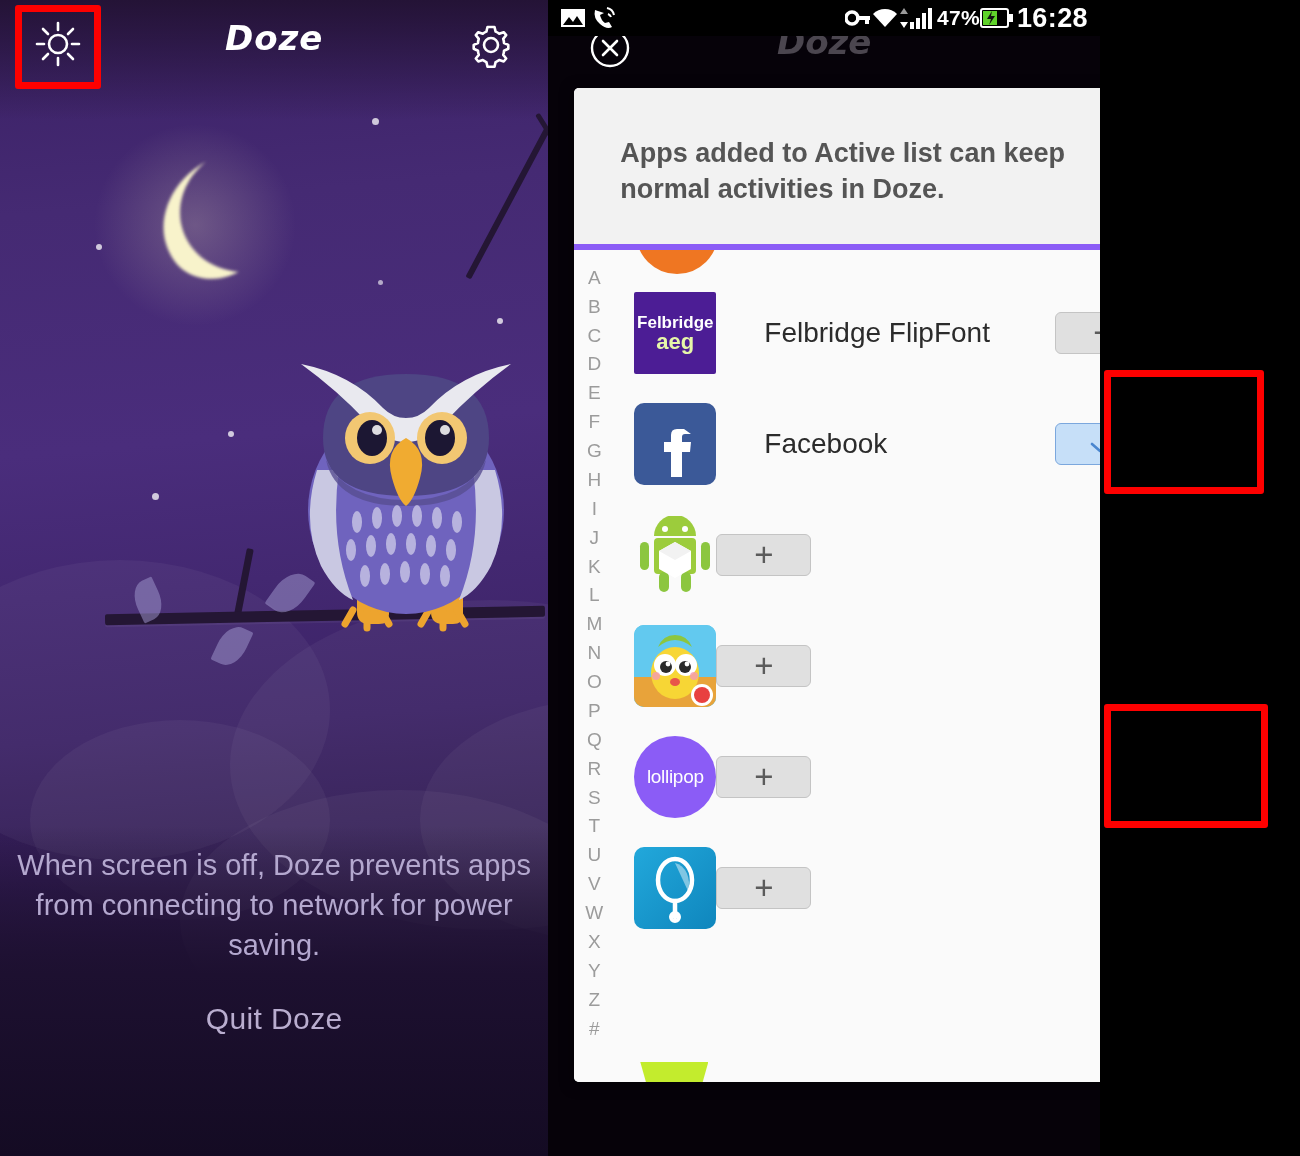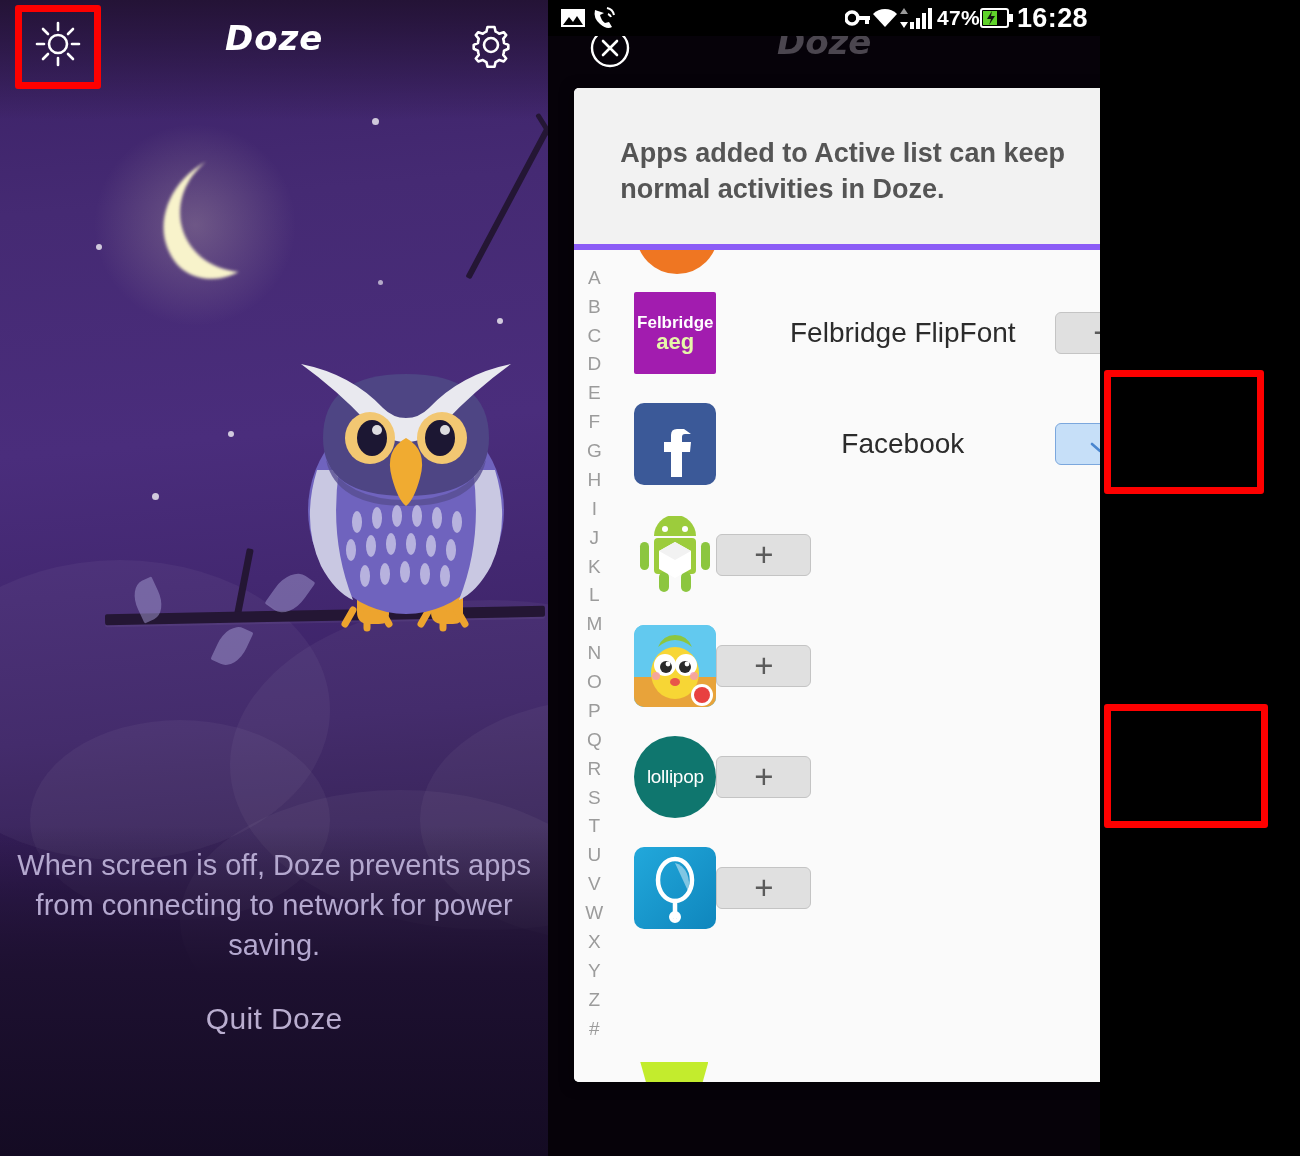--- a/index.html
+++ b/index.html
@@ -170,21 +170,21 @@
   .row {
     display:flex; align-items:center; height:111px; padding-left:20px; padding-right:24px;
     position:relative;
   }
   .icon-box {
     width:82px; height:82px; flex-shrink:0; border-radius:10px;
     display:flex; align-items:center; justify-content:center; overflow:hidden;
   }
   .app-name {
     flex:1; padding-left:48px; padding-right:14px;
-    color:#2b2b2b; font-size:28px; line-height:1.24;text-align:center;
+    color:#2b2b2b; font-size:28px; line-height:1.24;
   }
   .act-btn {
     width:95px; height:42px; border-radius:6px; flex-shrink:0;
     display:flex; align-items:center; justify-content:center;
   }
   .act-add { background:#e0e0e0; border:1px solid #c4c4c4; }
   .act-add .plus { color:#5b5b5b; font-size:33px; line-height:28px; font-weight:300; }
   .act-on { background:#c6dff8; border:1px solid #7ba7dd; }
 
   .hl-rect {
@@ -412,21 +412,21 @@
           <span>Y</span>
           <span>Z</span>
           <span>#</span>
         </div>
 
         <div class="app-list">
 
           <div class="partial-top"></div>
 
           <div class="row" style="margin-top:28px;">
-            <div class="icon-box" style="background:#a21caf;border-radius:2px;flex-direction:column;justify-content:center;">
+            <div class="icon-box" style="background:#4c1d95;border-radius:2px;flex-direction:column;justify-content:center;">
               <div style="color:#fff;font-size:17px;font-weight:700;line-height:1;margin-bottom:2px;">Felbridge</div>
               <div style="color:#e6f7a9;font-size:22px;font-weight:700;line-height:.85;">aeg</div>
             </div>
             <div class="app-name">Felbridge FlipFont</div>
             <div class="act-btn act-add">
               <span class="plus">+</span>
             </div>
           </div>
 
           <div class="row">
@@ -483,21 +483,21 @@
                 <circle cx="68" cy="70" r="8" fill="#e84040"></circle>
               </svg>
             </div>
             <div class="act-btn act-add">
               <span class="plus">+</span>
             </div>
           </div>
 
 
           <div class="row">
-            <div class="icon-box" style="background:#0f766e;border-radius:50%;">
+            <div class="icon-box" style="background:#8b5cf6;border-radius:50%;">
               <span style="color:#fff;font-size:19px;letter-spacing:-.3px;">lollipop</span>
             </div>
             <div class="act-btn act-add">
               <span class="plus">+</span>
             </div>
           </div>
 
           <div class="row">
             <div class="icon-box" style="background:linear-gradient(135deg,#22a8db,#0f86bd);">
               <svg width="82" height="82" viewBox="0 0 82 82">

